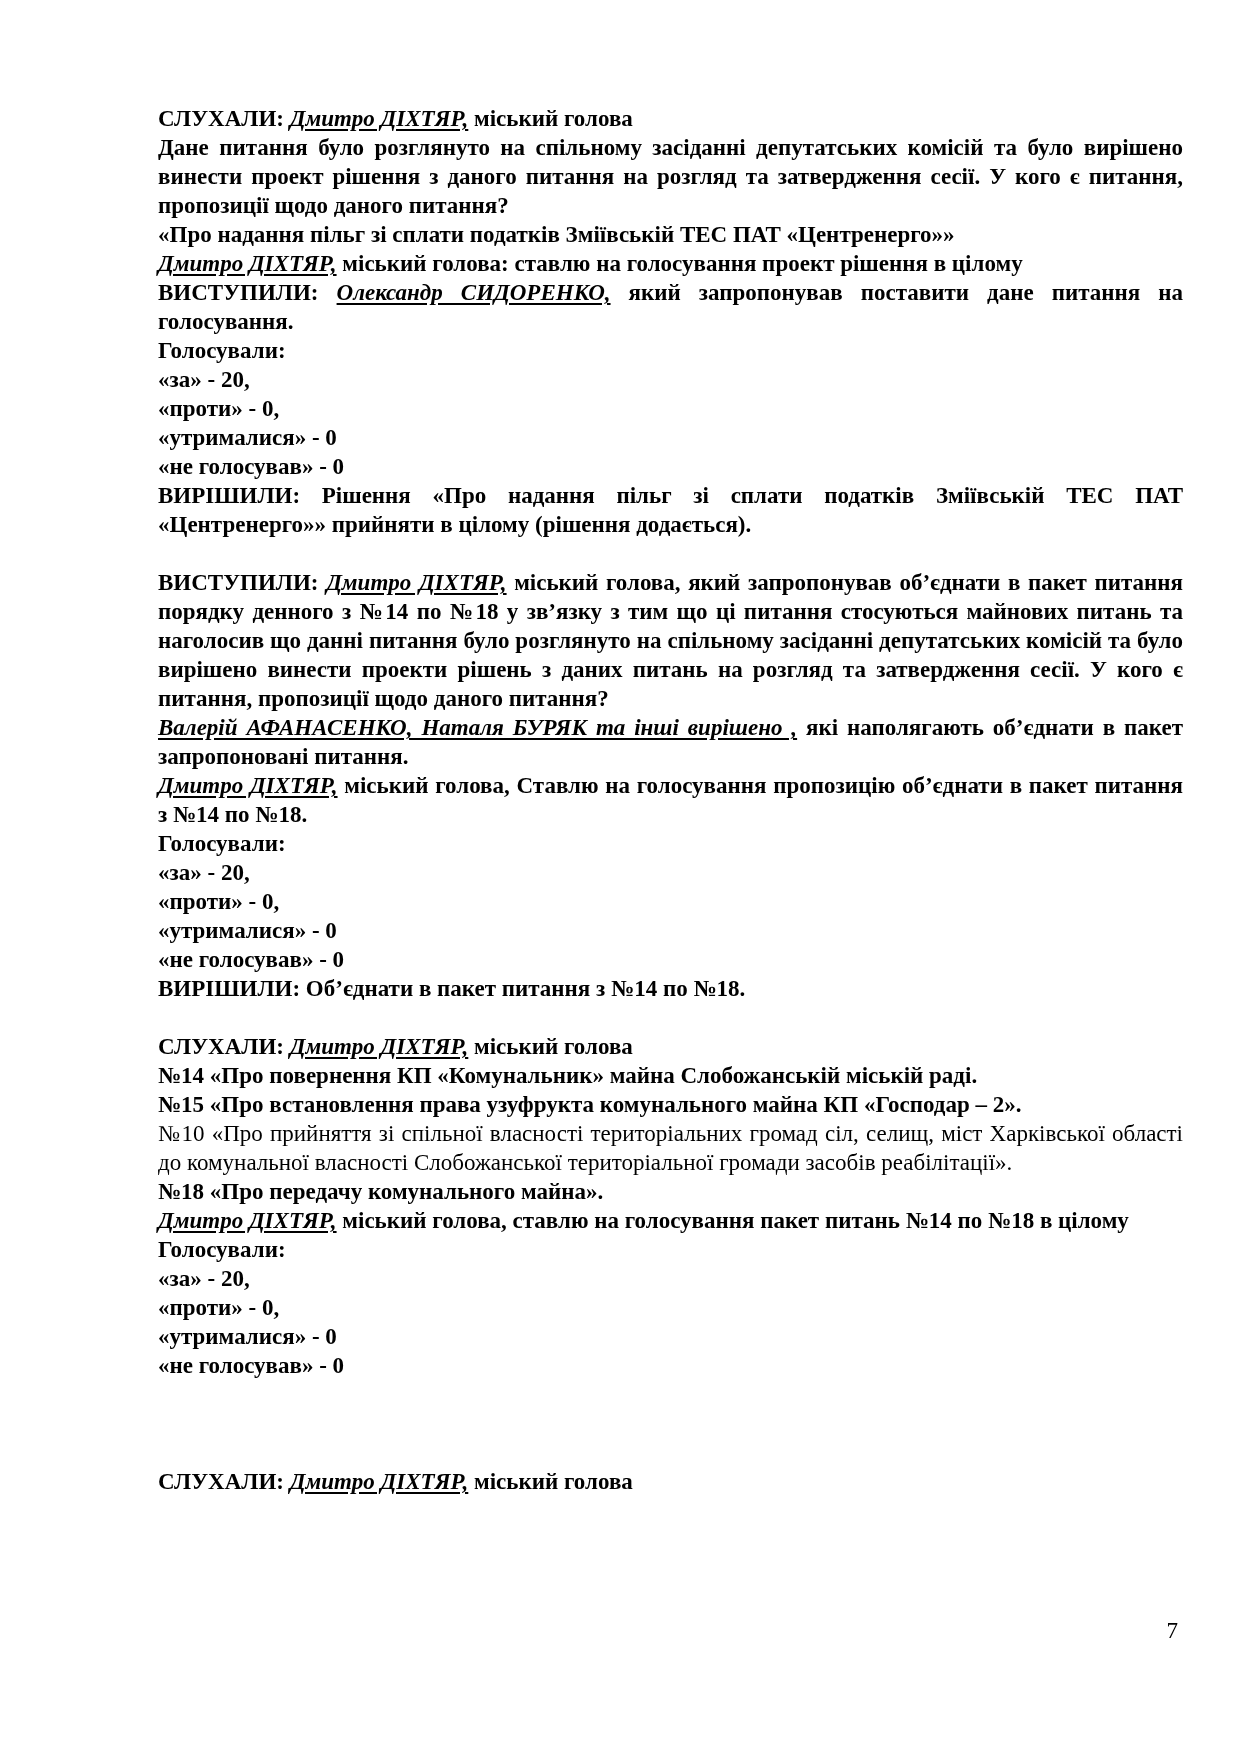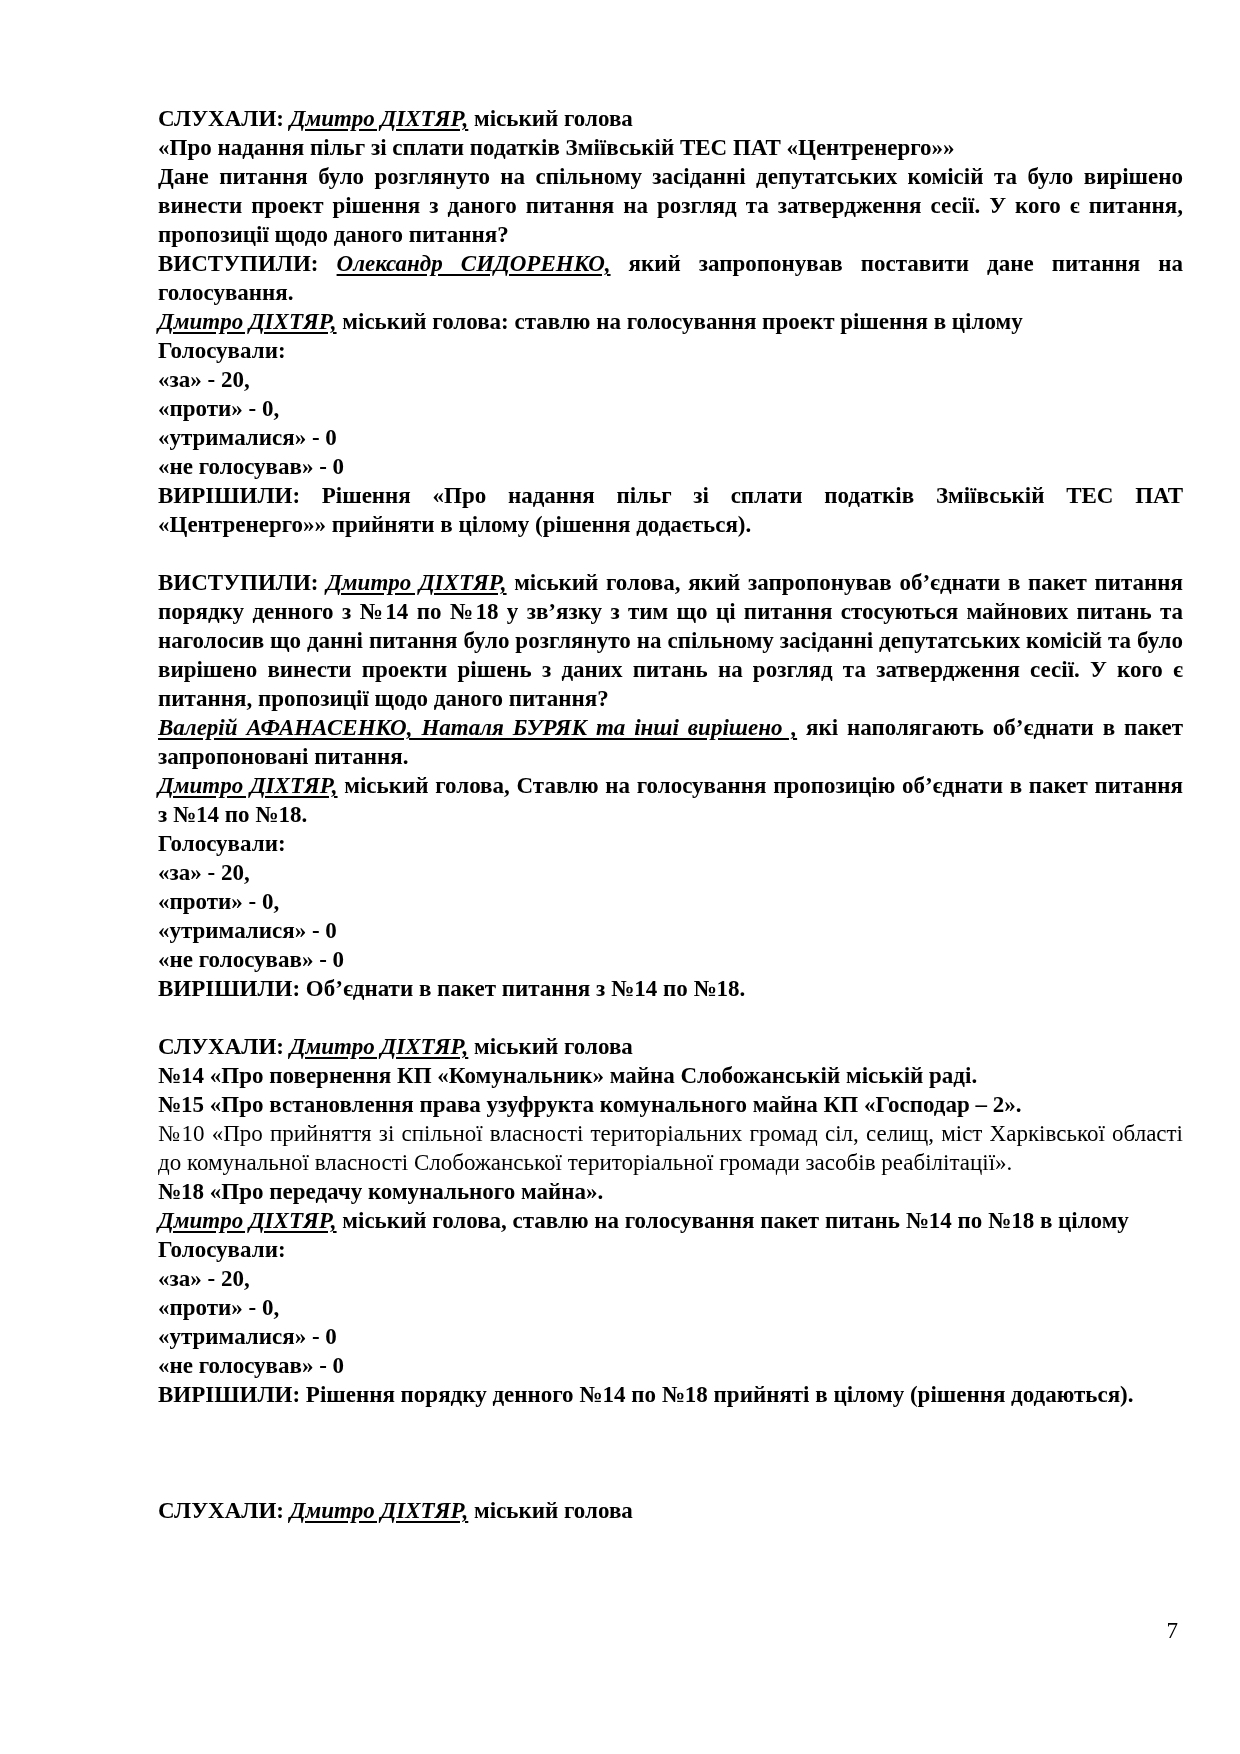--- a/index.html
+++ b/index.html
@@ -32,24 +32,24 @@
     font-size: 23px;
     font-weight: normal;
   }
 </style>
 </head>
 <body>
 
 <div class="page">
   <div class="content">
       <p class="para"><span class="run-bold">СЛУХАЛИ: </span><span class="run-name">Дмитро ДІХТЯР,</span><span class="run-bold"> міський голова</span></p>
+      <p class="para"><span class="run-bold">Дане питання було розглянуто на спільному засіданні депутатських комісій та було вирішено винести проект рішення з даного питання на розгляд та затвердження сесії. У кого є питання, пропозиції щодо даного питання?</span></p>
       <p class="para"><span class="run-bold">«Про надання пільг зі сплати податків Зміївській ТЕС ПАТ «Центренерго»»</span></p>
-      <p class="para"><span class="run-bold">Дане питання було розглянуто на спільному засіданні депутатських комісій та було вирішено винести проект рішення з даного питання на розгляд та затвердження сесії. У кого є питання, пропозиції щодо даного питання?</span></p>
+      <p class="para"><span class="run-name">Дмитро ДІХТЯР,</span><span class="run-bold"> міський голова: ставлю на голосування проект рішення в цілому</span></p>
       <p class="para"><span class="run-bold">ВИСТУПИЛИ: </span><span class="run-name">Олександр СИДОРЕНКО,</span><span class="run-bold"> який запропонував поставити дане питання  на голосування.</span></p>
-      <p class="para"><span class="run-name">Дмитро ДІХТЯР,</span><span class="run-bold"> міський голова: ставлю на голосування проект рішення в цілому</span></p>
       <p class="para"><span class="run-bold">Голосували:</span></p>
       <p class="para"><span class="run-bold">«за» - 20,</span></p>
       <p class="para"><span class="run-bold">«проти» - 0,</span></p>
       <p class="para"><span class="run-bold">«утрималися» - 0</span></p>
       <p class="para"><span class="run-bold">«не голосував» - 0</span></p>
       <p class="para"><span class="run-bold">ВИРІШИЛИ: </span><span class="run-bold">Рішення «Про надання пільг зі сплати податків Зміївській ТЕС ПАТ «Центренерго»» прийняти  в цілому (рішення додається).</span></p>
       <p class="para blank" style="height: 29px;"></p>
       <p class="para"><span class="run-bold">ВИСТУПИЛИ: </span><span class="run-name">Дмитро ДІХТЯР,</span><span class="run-bold"> міський голова, який запропонував об’єднати в пакет питання порядку денного з №14 по №18 у зв’язку з тим що ці питання стосуються майнових питань та наголосив що данні питання було розглянуто на спільному засіданні депутатських комісій та було вирішено винести проекти рішень з даних питань на розгляд та затвердження сесії. У кого є питання, пропозиції щодо даного питання?</span></p>
       <p class="para"><span class="run-name">Валерій АФАНАСЕНКО, Наталя БУРЯК та інші вирішено ,</span><span class="run-bold"> які наполягають  об’єднати в пакет запропоновані питання.</span></p>
       <p class="para"><span class="run-name">Дмитро ДІХТЯР,</span><span class="run-bold"> міський голова, Ставлю на голосування пропозицію об’єднати в пакет питання з №14 по №18.</span></p>
@@ -64,18 +64,17 @@
       <p class="para"><span class="run-bold">№14 «Про повернення  КП «Комунальник» майна Слобожанській міській раді.</span></p>
       <p class="para"><span class="run-bold">№15 «Про встановлення права узуфрукта комунального майна КП «Господар – 2».</span></p>
       <p class="para"><span class="run-regular">№10 «Про прийняття зі спільної власності територіальних громад сіл, селищ, міст Харківської області до комунальної власності Слобожанської територіальної громади засобів реабілітації».</span></p>
       <p class="para"><span class="run-bold">№18 «Про передачу комунального майна».</span></p>
       <p class="para"><span class="run-name">Дмитро ДІХТЯР,</span><span class="run-bold"> міський голова, ставлю на голосування пакет питань  №14 по №18 в цілому</span></p>
       <p class="para"><span class="run-bold">Голосували:</span></p>
       <p class="para"><span class="run-bold">«за» - 20,</span></p>
       <p class="para"><span class="run-bold">«проти» - 0,</span></p>
       <p class="para"><span class="run-bold">«утрималися» - 0</span></p>
       <p class="para"><span class="run-bold">«не голосував» - 0</span></p>
-      <p class="para"><span class="run-bold">ВИРІШИЛИ: </span><span class="run-bold">Рішення порядку денного №14 по №18 прийняті  в цілому (рішення додаються).</span></p>
       <p class="para blank" style="height: 87px;"></p>
       <p class="para"><span class="run-bold">СЛУХАЛИ: </span><span class="run-name">Дмитро ДІХТЯР,</span><span class="run-bold"> міський голова</span></p>
     </div>
   <div class="page-number">7</div>
 </div>
 
 </body></html>

